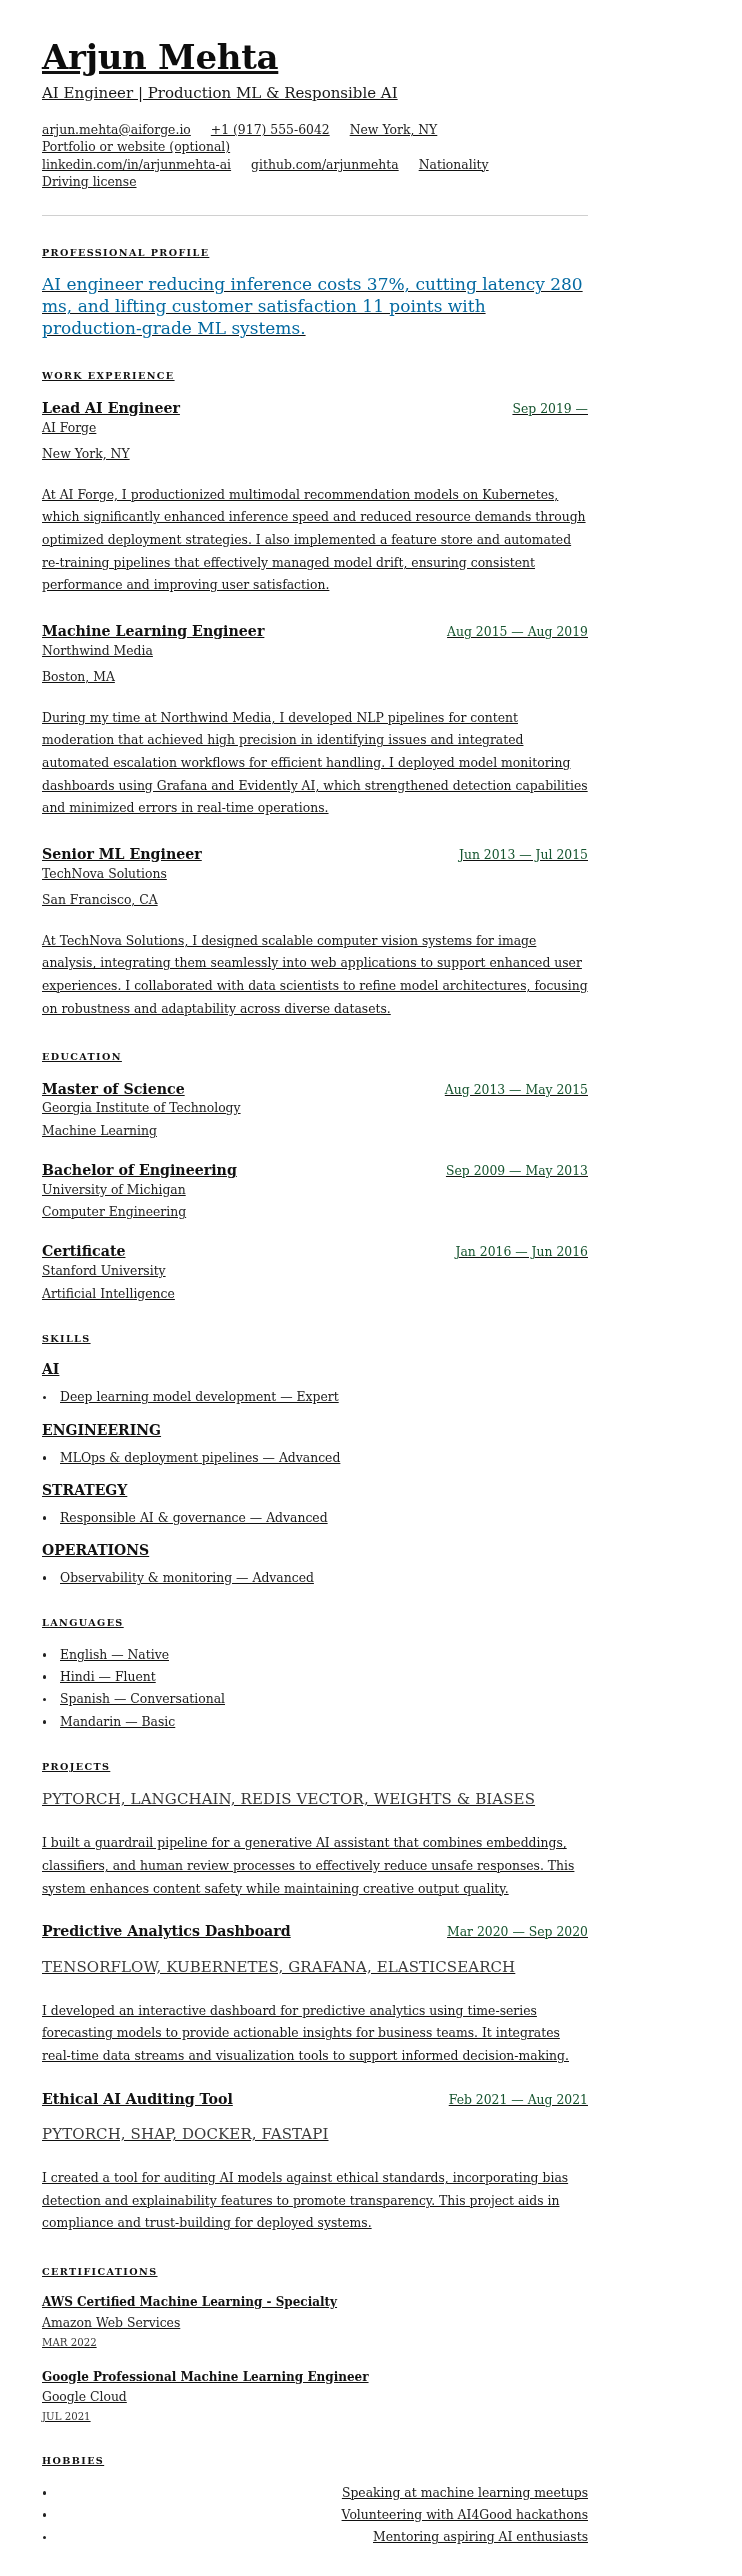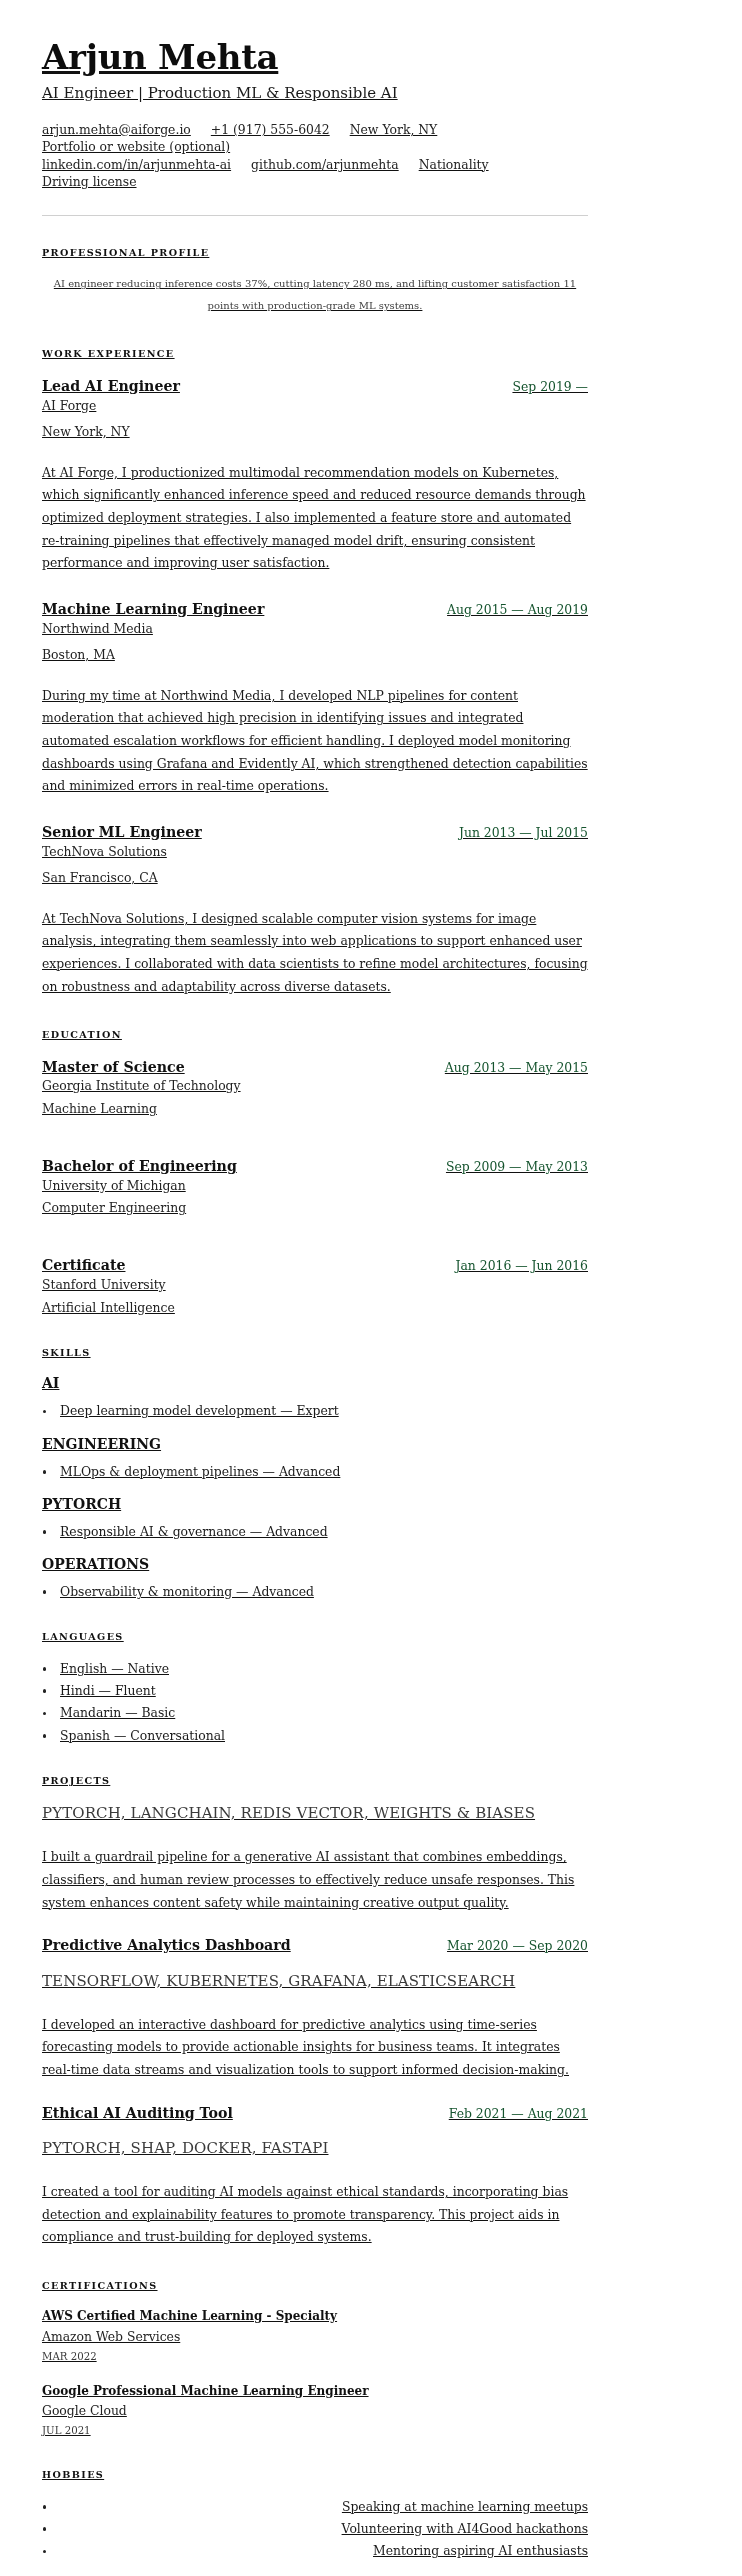--- a/index.html
+++ b/index.html
@@ -17,32 +17,32 @@
   .contact-row span { margin-right: 20px; }
   .contact-row.r1 { margin-top: 17.3px; }
   .contact-row.r2 { margin-top: 0; }
   .divider { height: 1.2px; background: #d0d0d0; margin-top: 25px; }
 
   .section { margin-top: 31px; }
   .section-title {
     font-size: 9.6px; font-weight: bold; letter-spacing: 1.4px;
     text-transform: uppercase; line-height: 12.4px; color: #111;
   }
-  .profile-text { font-size: 10px; line-height: 22px; margin-top: 13.6px; color: #404040; text-align: center; }
+  .profile-text { font-size: 17px; line-height: 22px; margin-top: 13.6px; color: #0369a1; }
 
   .entry { margin-top: 16px; }
   .entry-head { display: flex; justify-content: space-between; align-items: baseline; }
   .entry-title { font-size: 14.2px; font-weight: bold; line-height: 18.6px; }
   .entry-date { font-size: 12.4px; line-height: 17.3px; color: #14532d; white-space: nowrap; }
   .entry-sub { font-size: 12.4px; line-height: 17.3px; color: #222; margin-top: 1.2px; }
   .entry-loc { font-size: 12.4px; line-height: 17.3px; color: #222; margin-top: 8.7px; }
   .entry-desc { font-size: 12.4px; line-height: 22.6px; color: #1a1a1a; margin-top: 22px; }
   .job + .job { margin-top: 25px; }
 
-  .edu + .edu { margin-top: 40px; }
+  .edu + .edu { margin-top: 22px; }
   .edu .entry-sub + .entry-sub { margin-top: 5px; }
 
   .skill-group { margin-top: 16px; }
   .skill-group:first-of-type { margin-top: 16px; }
   .skill-cat { font-size: 14px; font-weight: bold; line-height: 16px; }
   ul.bullets { list-style: none; margin-top: 11px; }
   ul.bullets li { position: relative; padding-left: 18px; font-size: 12.4px; line-height: 17.3px; color: #1a1a1a; }
   ul.bullets li::before {
     content: ""; position: absolute; left: 0.6px; top: 7.4px;
     width: 3.7px; height: 3.7px; border-radius: 50%; background: #222;
@@ -161,40 +161,40 @@
         <li>Deep learning model development — Expert</li>
       </ul>
     </div>
     <div class="skill-group">
       <div class="skill-cat">ENGINEERING</div>
       <ul class="bullets">
         <li>MLOps &amp; deployment pipelines — Advanced</li>
       </ul>
     </div>
     <div class="skill-group">
-      <div class="skill-cat">PYTORCH</div>
+      <div class="skill-cat">STRATEGY</div>
       <ul class="bullets">
         <li>Responsible AI &amp; governance — Advanced</li>
       </ul>
     </div>
     <div class="skill-group">
       <div class="skill-cat">OPERATIONS</div>
       <ul class="bullets">
         <li>Observability &amp; monitoring — Advanced</li>
       </ul>
     </div>
   </section>
 
   <section class="section">
     <h2 class="section-title">Languages</h2>
     <ul class="bullets lang" style="margin-top:16px;">
       <li>English — Native</li>
       <li>Hindi — Fluent</li>
+      <li>Spanish — Conversational</li>
       <li>Mandarin — Basic</li>
-      <li>Spanish — Conversational</li>
     </ul>
   </section>
 
   <section class="section">
     <h2 class="section-title">Projects</h2>
 
     <div class="entry proj">
       <div class="proj-tech">PYTORCH, LANGCHAIN, REDIS VECTOR, WEIGHTS &amp; BIASES</div>
       <p class="entry-desc">I built a guardrail pipeline for a generative AI assistant that combines embeddings, classifiers, and human review processes to effectively reduce unsafe responses. This system enhances content safety while maintaining creative output quality.</p>
     </div>

